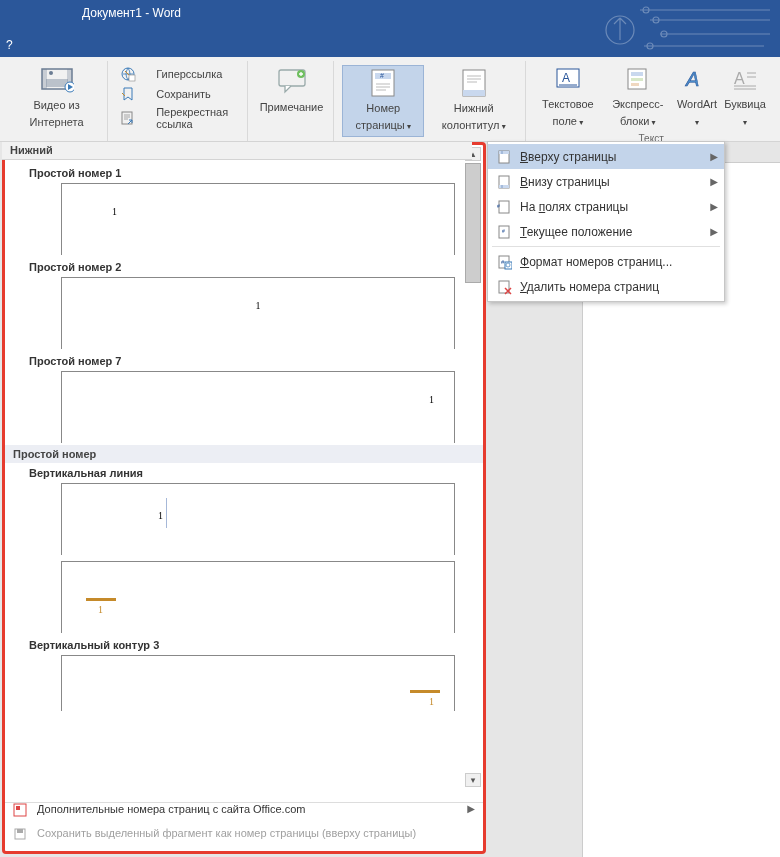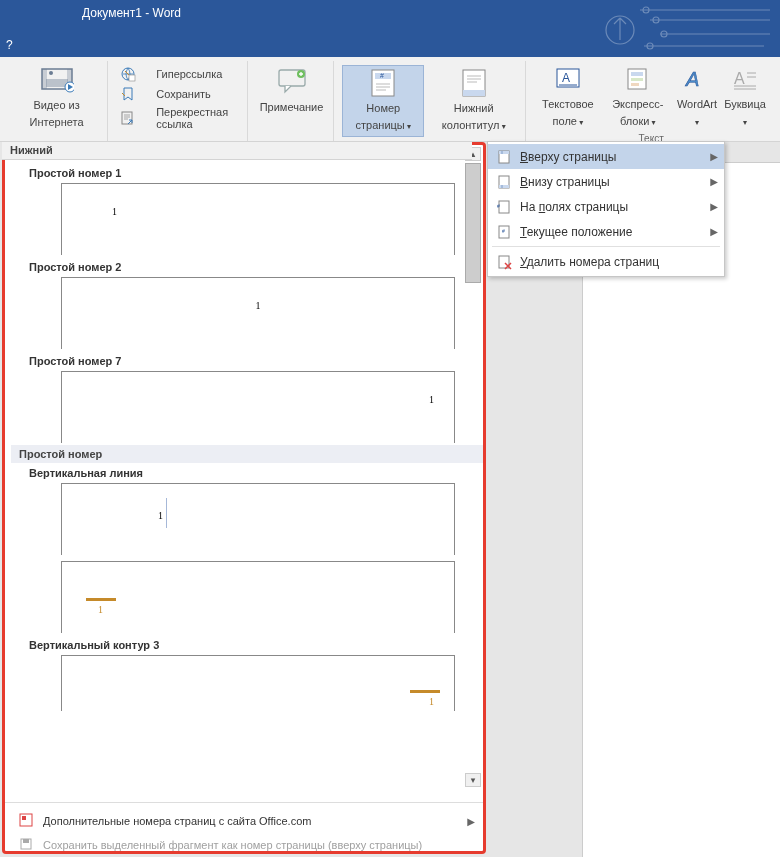--- a/index.html
+++ b/index.html
@@ -33,31 +33,31 @@
 
 .gallery { position: absolute; left: 2px; top: 142px; width: 484px; height: 712px; background: #fff; border: 3px solid #e63b2e; border-radius: 4px; display:flex; flex-direction:column; z-index:5;}
 .ghdr-abs { position:absolute; left:2px; top:142px; width:470px; height:18px; background:#f1f1f1; border-bottom:1px solid #d4d4d4; font-size:11px; font-weight:bold; color:#444; padding:2px 8px; z-index:6; }
 .gallery-inner { flex:1; overflow:hidden; position:relative; }
 .gallery-scroll { position:absolute; right:2px; top:2px; width:16px; height:640px; }
 .gallery-scroll .sbtn { width:16px; height:14px; background:#f0f0f0; border:1px solid #ccc; display:flex; align-items:center; justify-content:center; font-size:9px; color:#555; position:absolute; }
 .gallery-scroll .sbtn.up { top:0; }
 .gallery-scroll .sbtn.down { bottom:0; }
 .gallery-scroll .thumb { position:absolute; top:16px; width:16px; height:120px; background:#cdcdcd; border:1px solid #aaa; }
 
-.gsection { font-size:11px; font-weight:bold; color:#444; background:#eceef4; padding:3px 8px;margin-left:6px; }
+.gsection { font-size:11px; font-weight:bold; color:#444; background:#eceef4; padding:3px 8px; }
 .gitem { padding: 4px 8px 2px 8px; margin-left: 16px; }
 .gitem .name { font-size:11px; font-weight:bold; color:#333; margin-bottom:4px; }
 .gprev { border:1px solid #888; border-bottom:none; height: 72px; position:relative; margin-left:32px; margin-right:20px; background:#fff; }
 .gprev .pnum { position:absolute; font-size:10px; font-family: serif; }
 .gprev .vline { position:absolute; width:1px; background:#a6b8d8; }
 .gprev .acc { position:absolute; height:3px; background:#c58a2a; }
 .gprev .accn { position:absolute; font-size:10px; font-family:serif; color:#c58a2a; }
 
 .gfooter { border-top:1px solid #ddd; }
-.gfooter .frow { display:flex; align-items:flex-end; height:24px; padding:0 14px; font-size:11px; color:#333; position:relative; }
+.gfooter .frow { display:flex; align-items:flex-start; height:24px; padding:0 8px; font-size:11px; color:#333; position:relative; }
 .gfooter .frow.disabled { color:#a0a0a0; }
 .gfooter .frow .micon { width:18px; margin-right:6px; display:flex; align-items:center; }
 .gfooter .frow .arrow { position:absolute; right:8px; font-size:10px; color:#666; }
 
 .doc-bg { position:absolute; left:582px; top:162px; width:198px; height:695px; background:#fff; border-left:1px solid #ccc; border-top:1px solid #ccc; }
 
 
 svg { display:block; }
 </style>
 </head>
@@ -264,20 +264,31 @@
         </svg>
       </span>
     <span><span class="ul">Т</span><span id="mc">екущее положение</span></span>
     <span class="arrow">▶</span>
   </div>
   <hr>
   <div class="mitem">
     <span class="micon">
         <svg width="16" height="16">
           <rect x="3" y="2" width="10" height="12" fill="#fff" stroke="#888"></rect>
+          <text x="5" y="10" font-size="6" fill="#2b579a">#</text>
+          <rect x="9" y="8" width="7" height="7" fill="#fff" stroke="#3a7ab8"></rect>
+          <circle cx="12" cy="11" r="2" fill="none" stroke="#3a7ab8" stroke-width="0.7"></circle>
+        </svg>
+      </span>
+    <span><span class="ul">Ф</span><span id="mf">ормат номеров страниц...</span></span>
+  </div>
+  <div class="mitem">
+    <span class="micon">
+        <svg width="16" height="16">
+          <rect x="3" y="2" width="10" height="12" fill="#fff" stroke="#888"></rect>
           <path d="M9 9 l6 6 M15 9 l-6 6" stroke="#d44" stroke-width="1.5"></path>
         </svg>
       </span>
     <span><span class="ul">У</span><span id="mr">далить номера страниц</span></span>
   </div>
 </div>
 
 <div class="gallery">
   <div class="gallery-inner">
     <div style="height:18px;"></div>

